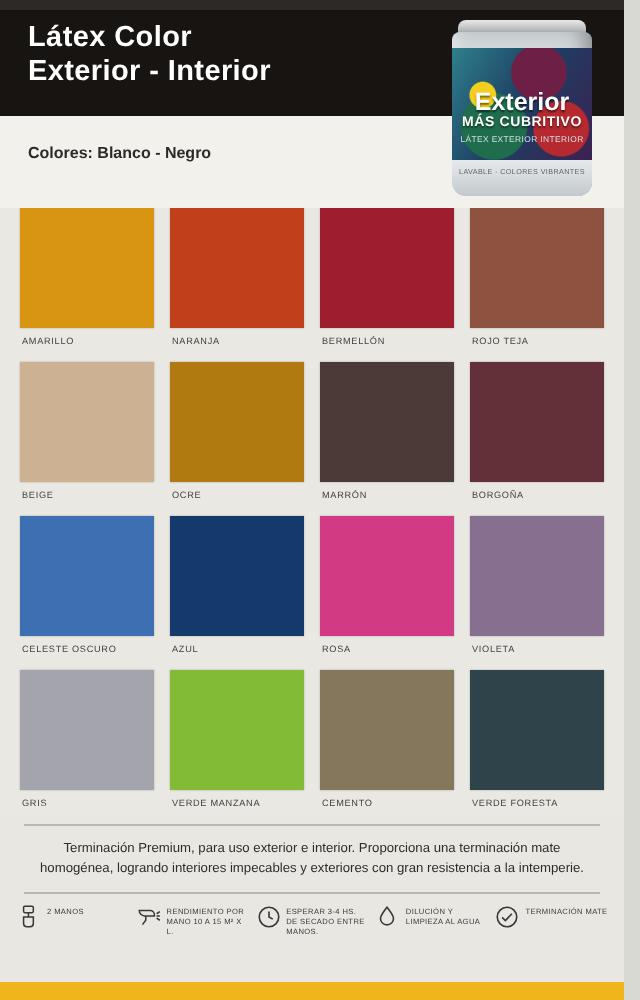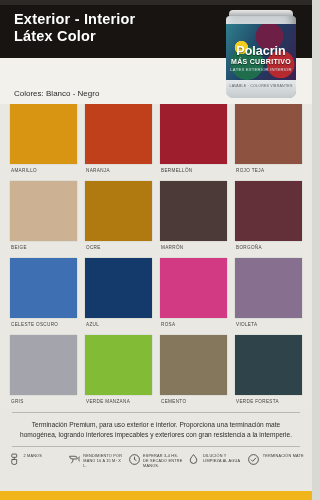--- a/index.html
+++ b/index.html
@@ -102,24 +102,24 @@
     background: #f2f1ec;
     padding: 9px 0 7px 14px;
     position: relative;
     height: 46px;
   }
   .carta {
     font-size: 16px; color: #2b2b2b; letter-spacing: .2px;
   }
   .carta b { font-weight: bold; }
   .colores-line {
-    margin-top: 22px;
+    margin-top: 5px;
     font-size: 8px;
     color: #2b2b2b;
-    font-weight: normal;
+    font-weight: bold;
   }
 
   
   .grid {
     padding: 0 10px;
     background: #e9e8e3;
   }
   .row {
     display: flex;
     gap: 8px;
@@ -172,29 +172,29 @@
     background: #f0b51b;
   }
 </style>
 </head>
 <body>
 
 <div class="page">
 
   <div class="header-dark">
     <div class="header-strip-top"></div>
+    <div class="line">Látex Color</div>
     <div class="line">Exterior - Interior</div>
-    <div class="line">Látex Color</div>
   </div>
 
   <div class="can-wrap">
     <div class="can-lid"></div>
     <div class="can-body">
       <div class="can-label"></div>
-      <div class="can-brand">Polacrin</div>
+      <div class="can-brand">Exterior</div>
       <div class="can-sub">MÁS CUBRITIVO</div>
       <div class="can-sub2">LÁTEX EXTERIOR INTERIOR</div>
       <div class="can-bottom">
         <div class="can-bottom-txt">LAVABLE · COLORES VIBRANTES</div>
       </div>
     </div>
   </div>
 
   <div class="title-block">
     <div class="colores-line">Colores: Blanco - Negro</div>

